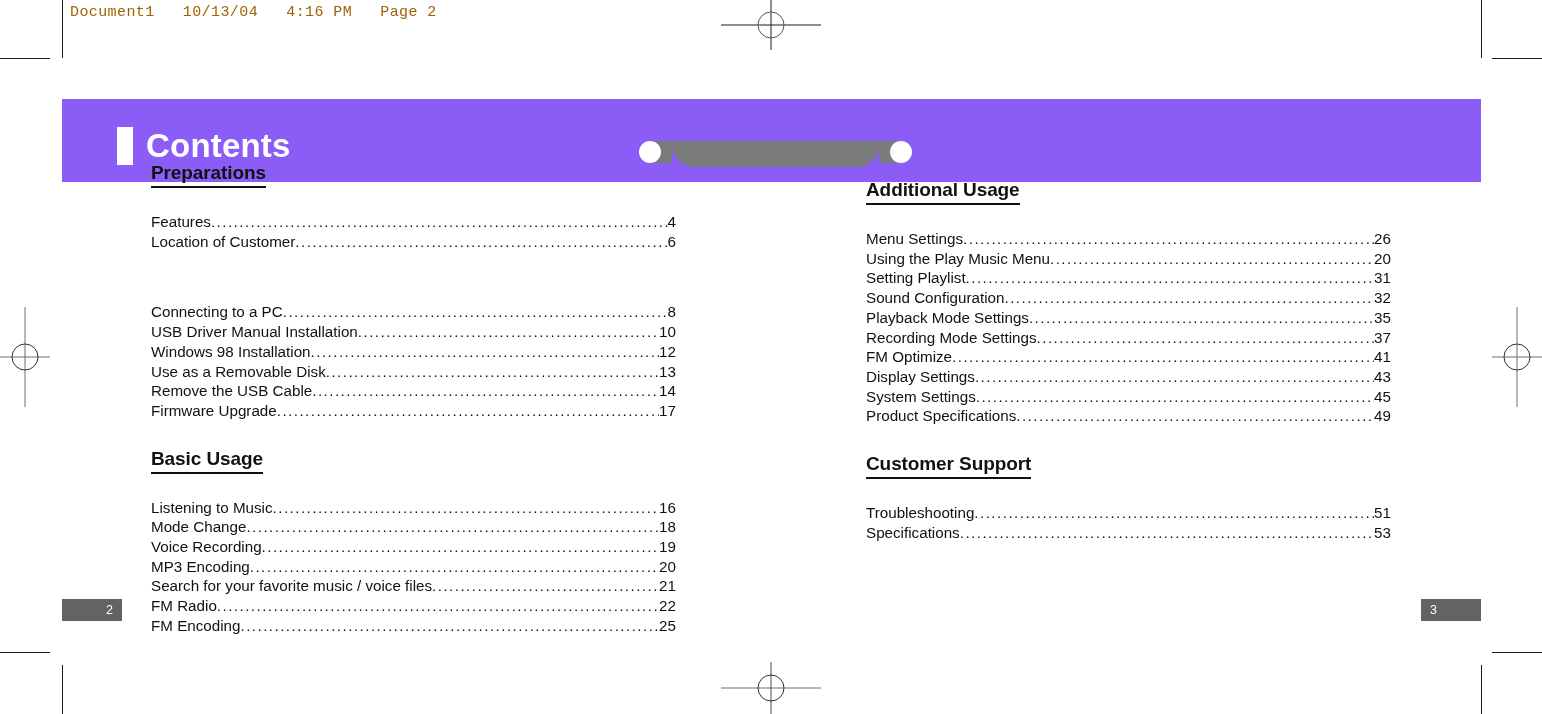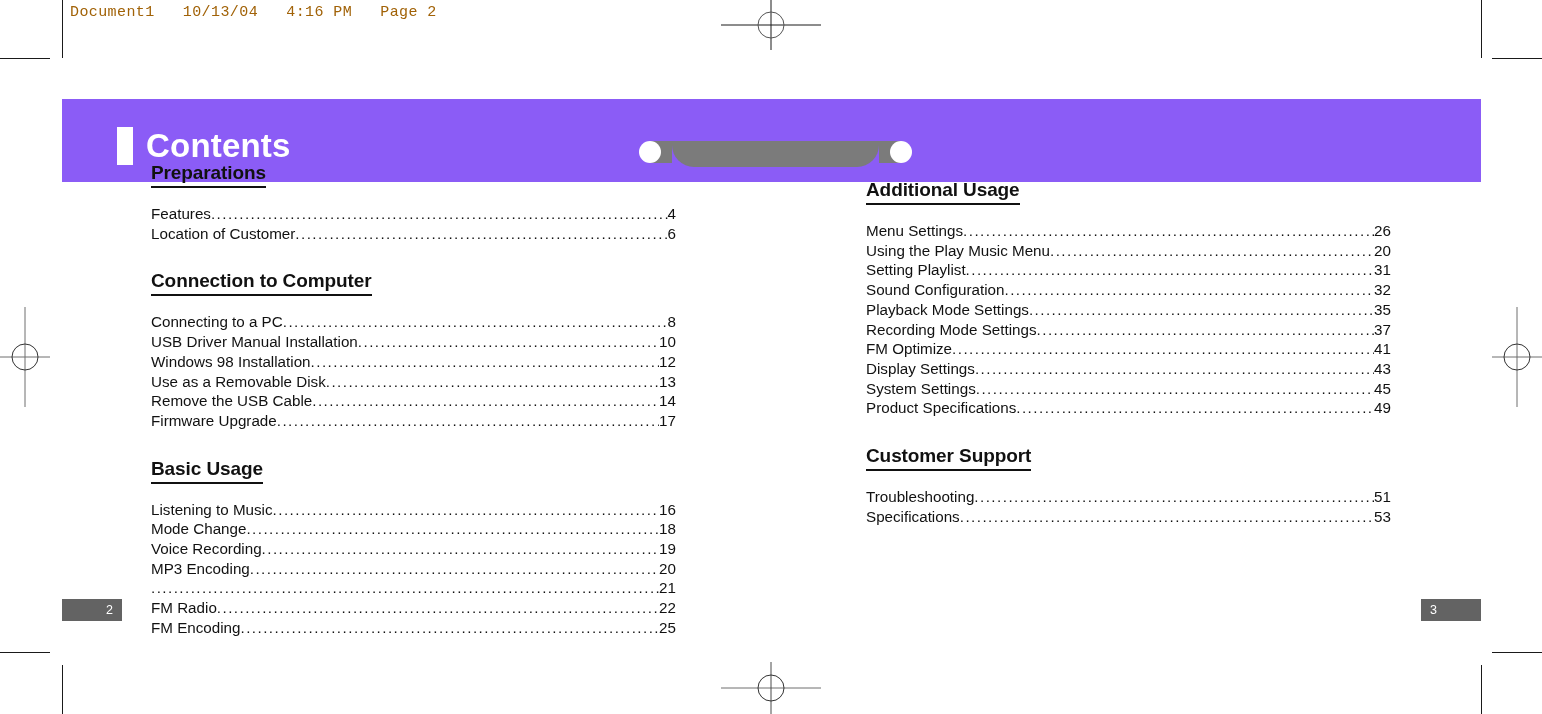--- a/index.html
+++ b/index.html
@@ -130,21 +130,21 @@
     display: inline-block;
     font-size: 19px;
     font-weight: bold;
     color: #111111;
     letter-spacing: -0.1px;
     border-bottom: 2.4px solid #111111;
     padding-bottom: 2px;
     line-height: 22px;
   }
 
-  .entries { margin-top: 16px; }
+  .entries { margin-top: 24px; }
 
   .entry {
     display: flex;
     align-items: baseline;
     font-size: 15.2px;
     color: #111111;
     line-height: 19.7px;
     white-space: nowrap;
   }
   .entry .title { flex: 0 0 auto; }
@@ -260,21 +260,20 @@
           <span class="title">Location of Customer</span>
           <span class="leader">..........................................................................................................................................................................................</span>
           <span class="pageno">6</span>
         </div>
       </div>
     </div>
 
     <div class="gap-md"></div>
 
     <div class="section">
-      <div class="section-head">Connection to Computer</div>
       <div class="entries">
         <div class="entry">
           <span class="title">Connecting to a PC</span>
           <span class="leader">..........................................................................................................................................................................................</span>
           <span class="pageno">8</span>
         </div>
         <div class="entry">
           <span class="title">USB Driver Manual Installation</span>
           <span class="leader">..........................................................................................................................................................................................</span>
           <span class="pageno">10</span>
@@ -321,20 +320,21 @@
           <span class="title">Voice Recording</span>
           <span class="leader">..........................................................................................................................................................................................</span>
           <span class="pageno">19</span>
         </div>
         <div class="entry">
           <span class="title">MP3 Encoding</span>
           <span class="leader">..........................................................................................................................................................................................</span>
           <span class="pageno">20</span>
         </div>
         <div class="entry">
+          <span class="title">Search for your favorite music / voice files</span>
           <span class="leader">..........................................................................................................................................................................................</span>
           <span class="pageno">21</span>
         </div>
         <div class="entry">
           <span class="title">FM Radio</span>
           <span class="leader">..........................................................................................................................................................................................</span>
           <span class="pageno">22</span>
         </div>
         <div class="entry">
           <span class="title">FM Encoding</span>

